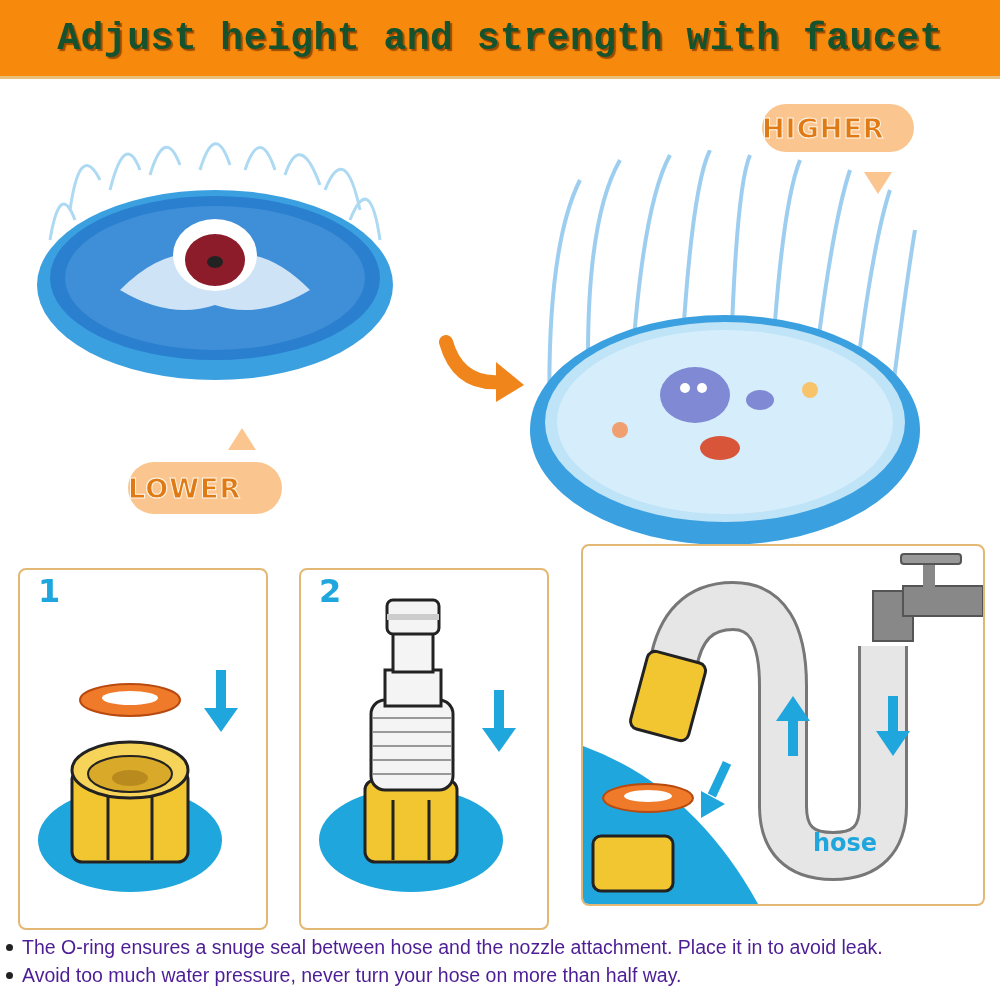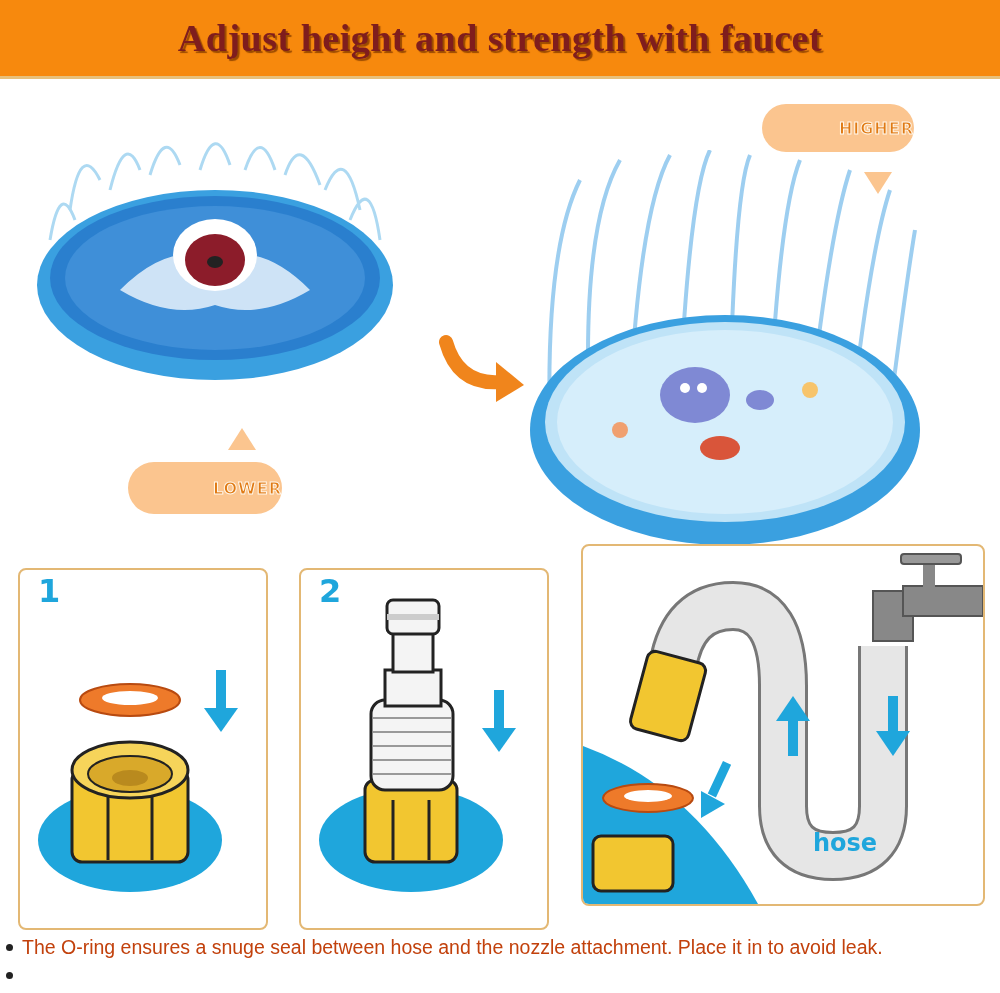--- a/index.html
+++ b/index.html
@@ -1,24 +1,24 @@
 <!DOCTYPE html>
 <html><head>
 <meta charset="utf-8">
 <style>
   html,body{margin:0;padding:0;background:#fff;}
   body{width:1000px;height:993px;position:relative;overflow:hidden;font-family:"Liberation Sans",sans-serif;}
   .banner{position:absolute;left:0;top:0;width:1000px;height:76px;background:#f7890d;display:flex;align-items:center;justify-content:center;border-bottom:3px solid #e8c07a;}
-  .banner h1{margin:0;color:#7f1d1d;font-family:Liberation Serif, serif;font-weight:bold;font-size:38px;letter-spacing:0.5px;text-shadow:2px 2px 1px #9a4a00;}
-  .pill{position:absolute;background:#fbc58f;border-radius:30px;display:flex;align-items:center;justify-content:flex-end;font-family:"DejaVu Sans",sans-serif;font-weight:bold;color:#e07a14;font-size:16px;-webkit-text-stroke:1px #fff7ea;letter-spacing:1px;}
+  .banner h1{margin:0;color:#14532d;font-family:Liberation Mono, monospace;font-weight:bold;font-size:38px;letter-spacing:0.5px;text-shadow:2px 2px 1px #9a4a00;}
+  .pill{position:absolute;background:#fbc58f;border-radius:30px;display:flex;align-items:center;justify-content:flex-start;font-family:"DejaVu Sans",sans-serif;font-weight:bold;color:#e07a14;font-size:27px;-webkit-text-stroke:1px #fff7ea;letter-spacing:1px;}
   .tri{position:absolute;width:0;height:0;}
   .scene{position:absolute;}
   .panel{position:absolute;border:2px solid #e3b874;border-radius:8px;background:#fff;overflow:hidden;}
   .step-num{position:absolute;left:18px;top:2px;font-family:"DejaVu Sans",sans-serif;font-weight:bold;font-size:32px;color:#1fa6dc;}
-  .notes{position:absolute;left:6px;top:933px;width:990px;font-family:"Liberation Sans",sans-serif;font-size:19.5px;color:#c2410c;}
+  .notes{position:absolute;left:6px;top:933px;width:990px;font-family:"Liberation Sans",sans-serif;font-size:19.5px;color:#4c1d95;}
   .notes .row{display:flex;align-items:center;height:28px;}
   .notes .dot{width:7px;height:7px;border-radius:50%;background:#222;margin-right:9px;flex:none;}
 </style>
 </head>
 <body>
 
 <div class="banner">
   <h1>Adjust height and strength with faucet</h1>
 </div>
 
@@ -167,14 +167,15 @@
   </svg>
 </div>
 
 <div class="notes">
   <div class="row">
     <span class="dot"></span>
     <span>The O-ring ensures a snuge seal between hose and the nozzle attachment. Place it in to avoid leak.</span>
   </div>
   <div class="row">
     <span class="dot"></span>
+    <span>Avoid too much water pressure, never turn your hose on more than half way.</span>
   </div>
 </div>
 
 </body></html>

